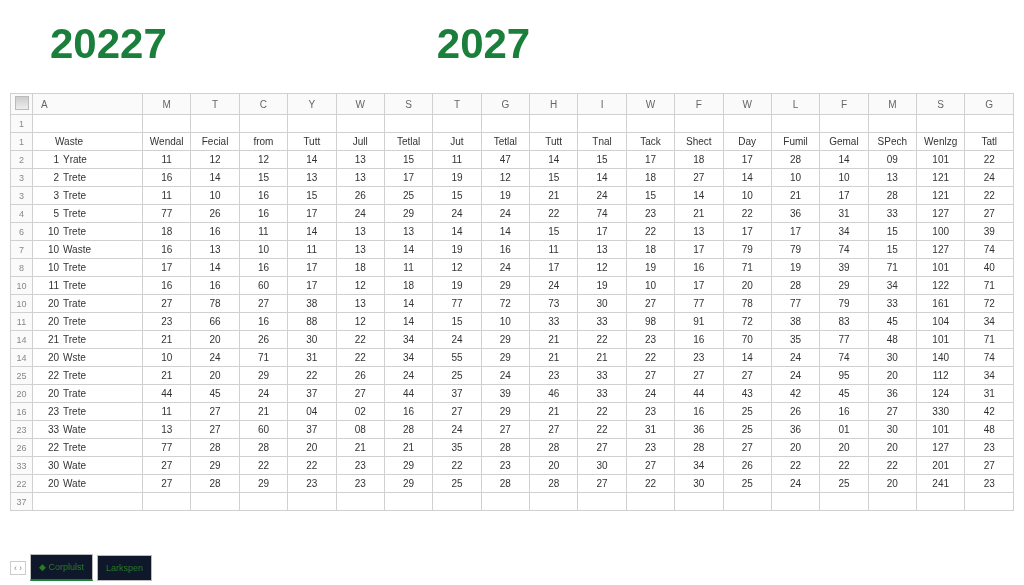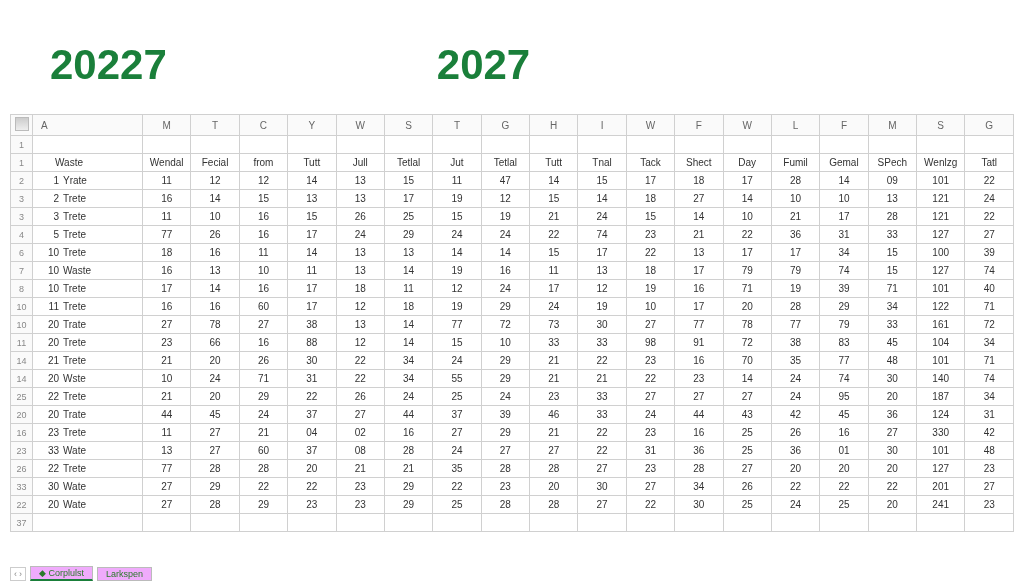--- a/index.html
+++ b/index.html
@@ -8,21 +8,20 @@
     background: #fff;
     width: 1024px;
     height: 585px;
     overflow: hidden;
     position: relative;
   }
   .titles {
     display: flex;
     padding: 20px 0 10px 50px;
     gap: 270px;
-    margin-top: 21px;
   }
   .title-left, .title-right {
     font-size: 42px;
     font-weight: bold;
     color: #1a7f3a;
   }
   .sheet-wrap {
     position: relative;
     margin: 15px 10px 0 10px;
   }
@@ -71,22 +70,22 @@
   }
   .nav-arrows {
     display: flex;
     gap: 2px;
     border: 1px solid #ccc;
     padding: 1px 3px;
   }
   .nav-arrows span { cursor: pointer; color: #888; }
   .sheet-tab {
     border: 1px solid #bbb;
-    padding: 1px 8px;
-    background: #f0abfc;
+    padding: 7px 8px;
+    background: #0f172a;
     font-size: 9px;
     color: #2a7a2a;
   }
   .sheet-tab.active { border-bottom: 2px solid #1a7f3a; }
   .corner-icon {
     width: 14px; height: 14px;
     display: inline-block;
     background: linear-gradient(#ccc,#eee);
     border: 1px solid #bbb;
   }
@@ -446,21 +445,21 @@
           <td>25</td>
           <td>24</td>
           <td>23</td>
           <td>33</td>
           <td>27</td>
           <td>27</td>
           <td>27</td>
           <td>24</td>
           <td>95</td>
           <td>20</td>
-          <td>187</td>
+          <td>112</td>
           <td>34</td>
         </tr>
         <tr>
           <td class="row-num">20</td>
           <td class="col-A data-left"><span class="idx">20</span><span>Trate</span></td>
           <td>44</td>
           <td>45</td>
           <td>24</td>
           <td>37</td>
           <td>27</td>

